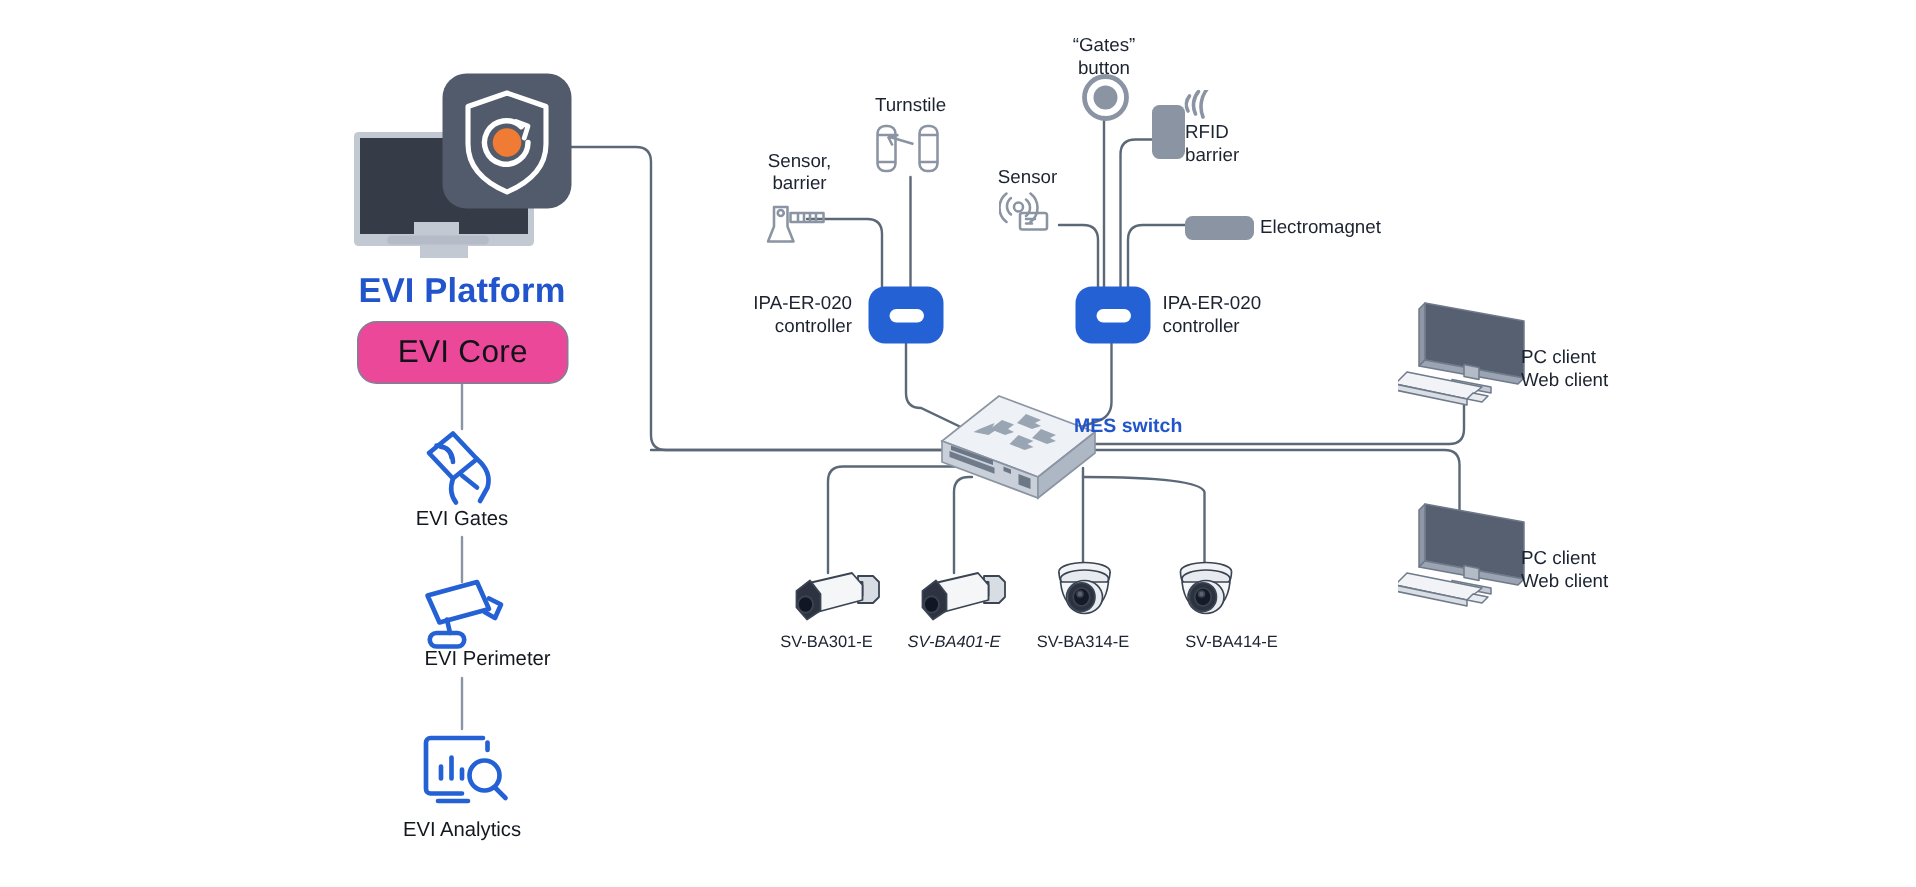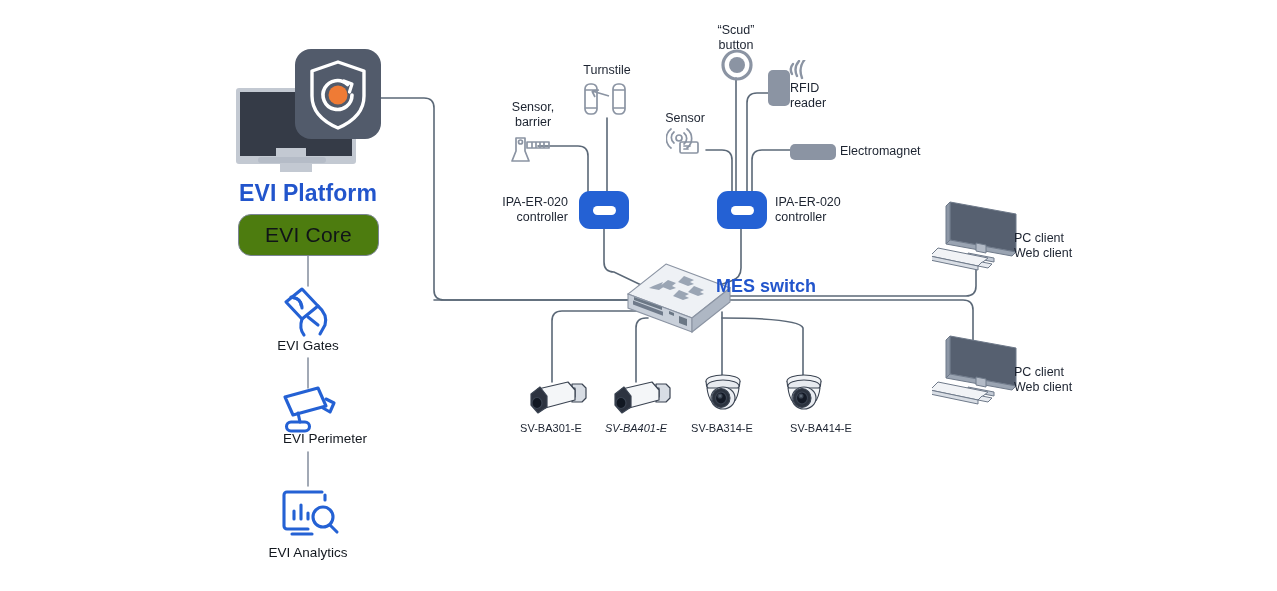--- a/index.html
+++ b/index.html
@@ -25,36 +25,36 @@
   .brand{
     position:absolute;
     font-size:23px;
     font-weight:bold;
     color:#2255cc;
     text-align:center;
     letter-spacing:.1px;
   }
   .mes-lbl{
     position:absolute;
-    font-size:18px;
+    font-size:13px;
     font-weight:bold;
     color:#2255cc;
   }
   .sidelbl{
     position:absolute;
     font-size:13.5px;
     color:#13181f;
     text-align:center;
   }
   .core-pill{
     position:absolute;
     box-sizing:border-box;
     border:1.6px solid #7b8494;
     border-radius:13px;
-    background:#4d7c0f;
+    background:#ec4899;
     display:flex;align-items:center;justify-content:center;
     font-size:21px;color:#101418;
     letter-spacing:.2px;
   }
   .cam-lbl{
     position:absolute;
     font-size:11px;
     color:#1c2330;
     text-align:center;
     width:110px;
@@ -207,31 +207,31 @@
         <path d="M18 5 a7 7 0 0 1 0 11"></path>
         <path d="M21 1 a12 12 0 0 1 0 19"></path>
         <path d="M8 15 a7 7 0 0 1 0 -11"></path>
         <path d="M5 20 a12 12 0 0 1 0 -19"></path>
         <rect x="14" y="14" width="18" height="11" rx="1.5"></rect>
         <path d="M18 18 h6 M18 21 h4"></path>
       </g>
     </svg>
   </div>
 
-  <div class="lbl c" style="left:686px;top:23px;width:100px;">“Scud”
+  <div class="lbl c" style="left:686px;top:23px;width:100px;">“Gates”
 button</div>
   <div class="node" style="left:720px;top:48px;">
     <svg width="34" height="34" viewBox="0 0 34 34">
       <circle cx="17" cy="17" r="14" fill="none" stroke="#8b94a3" stroke-width="3.2"></circle>
       <circle cx="17" cy="17" r="8" fill="#8b94a3"></circle>
     </svg>
   </div>
 
   <div class="lbl" style="left:790px;top:81px;width:80px;">RFID
-reader</div>
+barrier</div>
   <div class="node" style="left:764px;top:60px;">
     <svg width="46" height="48" viewBox="0 0 46 48">
       <rect x="4" y="10" width="22" height="36" rx="5" fill="#8b94a3"></rect>
       <g fill="none" stroke="#8b94a3" stroke-width="2.4" stroke-linecap="round">
         <path d="M28 14 a9 9 0 0 1 1 -10"></path>
         <path d="M33 16 a14 14 0 0 1 2 -15"></path>
         <path d="M38 18 a19 19 0 0 1 3 -19"></path>
       </g>
     </svg>
   </div>

